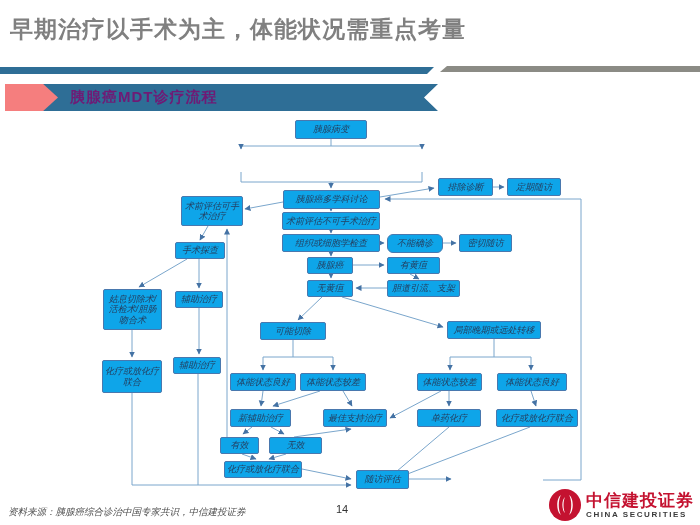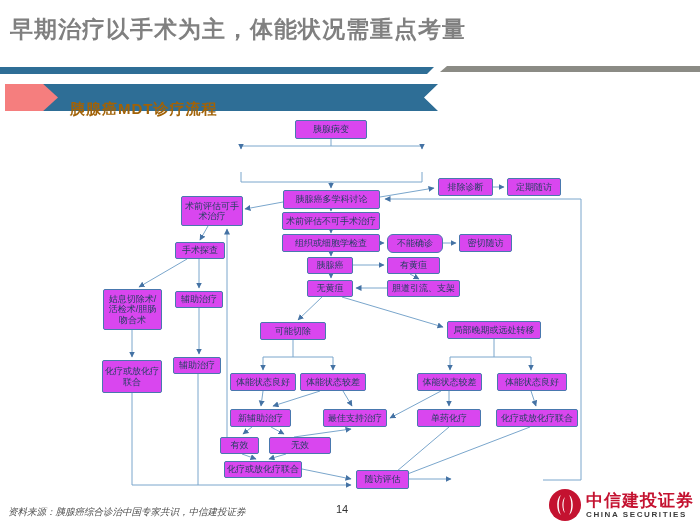--- a/index.html
+++ b/index.html
@@ -10,30 +10,30 @@
   .slide-title{position:absolute;left:10px;top:14px;width:660px;
        font-size:23px;font-weight:bold;color:#808080;letter-spacing:1px;}
   .sep-blue{position:absolute;left:0;top:67px;width:434px;height:7px;background:#2e6e96;
        clip-path:polygon(0 0,100% 0,calc(100% - 7px) 100%,0 100%);}
   .sep-gray{position:absolute;left:440px;top:66px;width:260px;height:6px;background:#8b8b85;
        clip-path:polygon(7px 0,100% 0,100% 100%,0 100%);}
   .banner{position:absolute;left:18px;top:84px;width:420px;height:27px;background:#2e6e96;
        clip-path:polygon(0 0,100% 0,calc(100% - 14px) 50%,100% 100%,0 100%);}
   .banner-arrow{position:absolute;left:5px;top:84px;width:53px;height:27px;background:#f57e7e;
        clip-path:polygon(0 0,72% 0,100% 50%,72% 100%,0 100%);}
-  .banner-text{position:absolute;left:70px;top:100px;font-size:15px;font-weight:bold;color:#a16207;
+  .banner-text{position:absolute;left:70px;top:88px;font-size:15px;font-weight:bold;color:#701a75;
        letter-spacing:1px;}
 
   
   .flow{position:absolute;left:0;top:112px;width:700px;height:390px;}
   .flow svg{position:absolute;left:0;top:0;}
-  .fnode{position:absolute;box-sizing:border-box;background:#d946ef;border:1.4px solid #4978ae;
+  .fnode{position:absolute;box-sizing:border-box;background:#0ea5e9;border:1.4px solid #4978ae;
        border-radius:2px;color:#243f60;font-size:9px;line-height:1.15;
        display:flex;align-items:center;justify-content:center;text-align:center;
-       padding:1px 2px;z-index:2;}
+       padding:1px 2px;z-index:2;font-style:italic;}
 
   
   .source-note{position:absolute;left:8px;top:506px;font-size:9.5px;font-style:italic;color:#4d4d4d;}
   .page-num{position:absolute;left:336px;top:503px;font-size:11px;color:#333333;}
   .logo{position:absolute;right:6px;top:488px;display:flex;align-items:center;}
   .logo-text{margin-left:4px;}
   .logo-cn{font-size:17px;font-weight:bold;color:#c41230;letter-spacing:1px;line-height:1;}
   .logo-en{font-size:8px;font-weight:bold;color:#3b3b3b;letter-spacing:1.6px;line-height:1;margin-top:2px;}
 </style>
 </head>
@@ -139,21 +139,21 @@
   <div class="fnode" style="left:173px;top:245px;width:48px;height:17px;">辅助治疗</div>
   <div class="fnode" style="left:230px;top:261px;width:66px;height:18px;">体能状态良好</div>
   <div class="fnode" style="left:300px;top:261px;width:66px;height:18px;">体能状态较差</div>
   <div class="fnode" style="left:417px;top:261px;width:65px;height:18px;">体能状态较差</div>
   <div class="fnode" style="left:497px;top:261px;width:70px;height:18px;">体能状态良好</div>
   <div class="fnode" style="left:230px;top:297px;width:61px;height:18px;">新辅助治疗</div>
   <div class="fnode" style="left:323px;top:297px;width:64px;height:18px;">最佳支持治疗</div>
   <div class="fnode" style="left:417px;top:297px;width:64px;height:18px;">单药化疗</div>
   <div class="fnode" style="left:496px;top:297px;width:82px;height:18px;">化疗或放化疗联合</div>
   <div class="fnode" style="left:220px;top:325px;width:39px;height:17px;">有效</div>
-  <div class="fnode" style="left:269px;top:325px;width:62px;height:17px;">无效</div>
+  <div class="fnode" style="left:269px;top:325px;width:53px;height:17px;">无效</div>
   <div class="fnode" style="left:224px;top:349px;width:78px;height:17px;">化疗或放化疗联合</div>
   <div class="fnode" style="left:356px;top:358px;width:53px;height:19px;">随访评估</div>
 </div>
 
 <div class="source-note">资料来源：胰腺癌综合诊治中国专家共识，中信建投证券</div>
 <div class="page-num">14</div>
 
 <div class="logo">
   <svg width="34" height="34" viewBox="0 0 34 34">
     <circle cx="17" cy="17" r="16" fill="#c41230"></circle>

